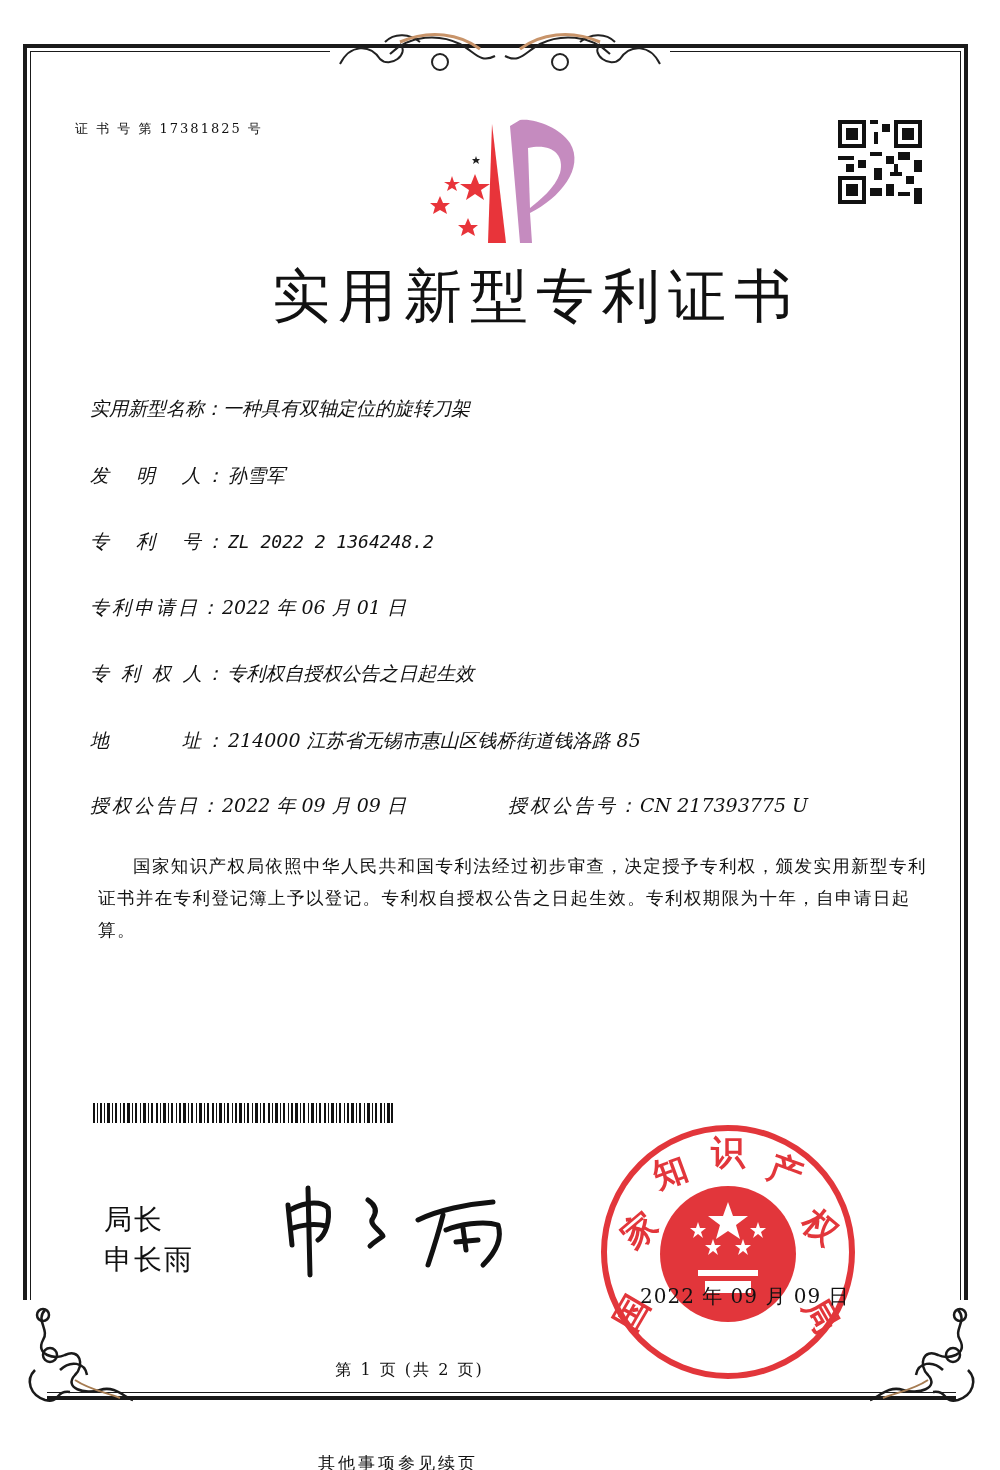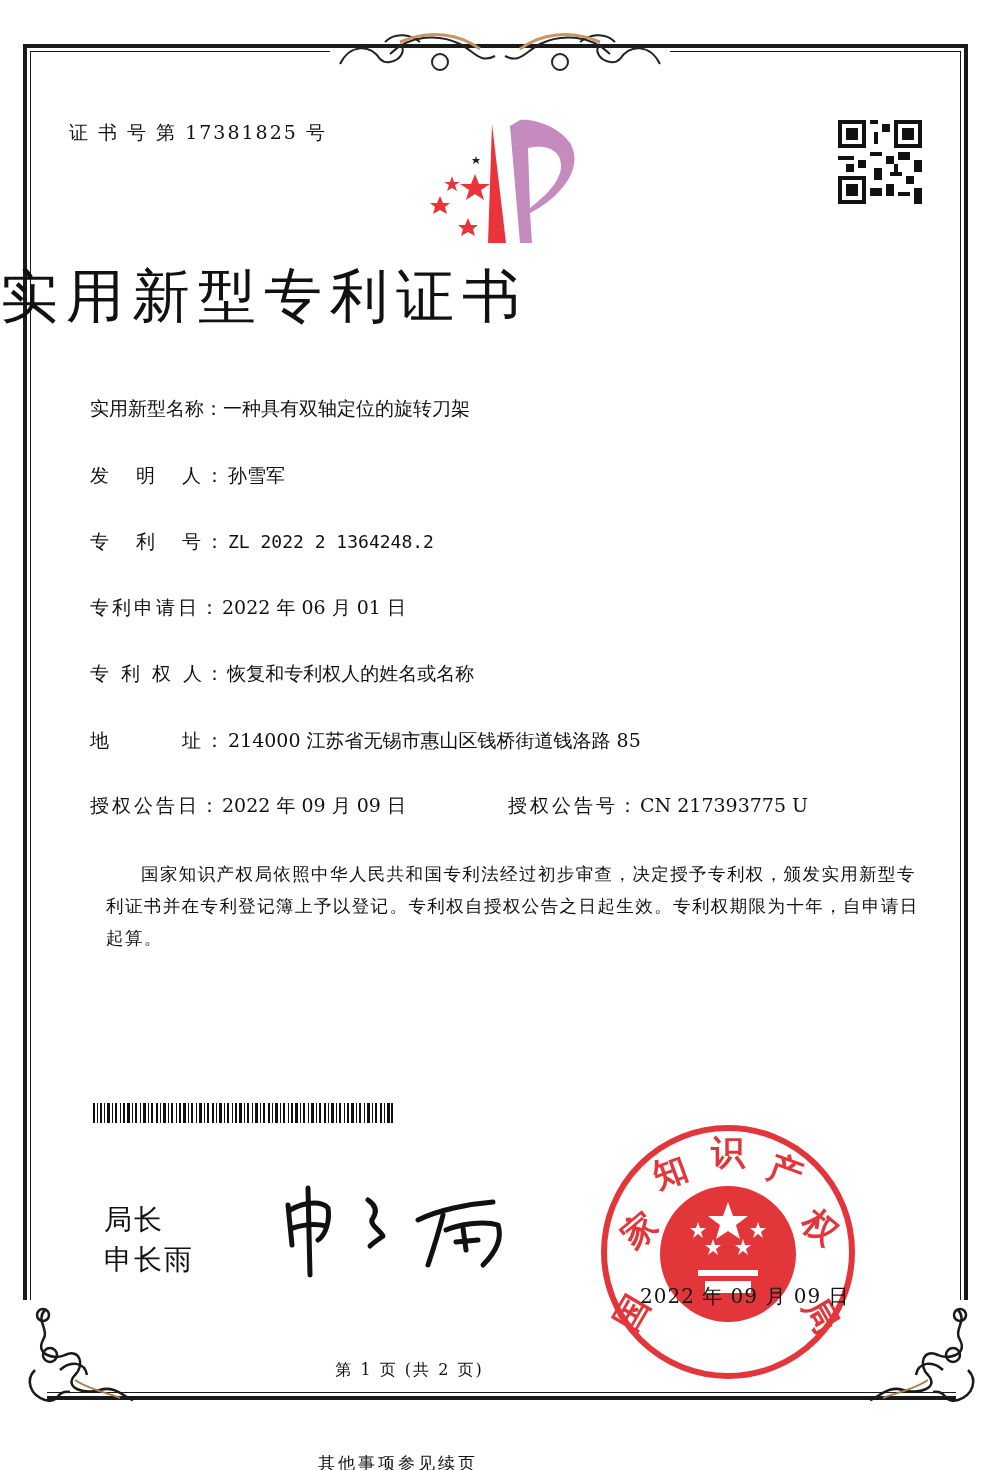--- a/index.html
+++ b/index.html
@@ -3,31 +3,31 @@
 <meta charset="utf-8">
 <style>
   html, body { margin:0; padding:0; background:#ffffff; }
   body { width:1000px; height:1470px; position:relative; overflow:hidden;
          font-family:"DejaVu Serif","Liberation Serif",serif; color:#111; }
   .frame-outer { position:absolute; left:23px; top:44px; width:945px; height:1356px;
                  border:4px solid #1a1a1a; box-sizing:border-box; }
   .frame-inner { position:absolute; left:30px; top:51px; width:931px; height:1342px;
                  border:1.5px solid #1a1a1a; box-sizing:border-box; }
   .ornament { position:absolute; }
-  .cert-no { position:absolute; left:69px; top:120px; font-size:19px; letter-spacing:2px; }
+  .cert-no { position:absolute; left:75px; top:120px; font-size:13px; letter-spacing:2px; }
   .logo { position:absolute; left:410px; top:118px; width:180px; height:130px; }
   .qr { position:absolute; left:838px; top:120px; width:84px; height:84px; }
-  .main-title { position:absolute; left:0; width:800px; top:258px; text-align:left;
+  .main-title { position:absolute; left:0; width:800px; top:258px; text-align:right;
                 font-size:58px; letter-spacing:8px; font-family:Liberation Mono, monospace; }
-  .field { position:absolute; left:90px; font-size:19px; white-space:nowrap; }
+  .field { position:absolute; left:90px; font-size:19px; white-space:nowrap;font-style:italic; }
   .field .lbl { display:inline-block; }
   .field .val { display:inline-block; }
   .para { position:absolute; left:90px; width:845px; font-size:17.5px; line-height:32px;
           letter-spacing:1.4px; }
-  .para p { margin:16px; text-indent:2em; }
+  .para p { margin:8px; text-indent:2em; }
   .barcode { position:absolute; left:93px; top:1103px; width:300px; height:20px; }
   .director { position:absolute; left:104px; top:1200px; font-size:28px; line-height:40px;
               font-family:Liberation Serif, serif; letter-spacing:2px; }
   .signature { position:absolute; left:278px; top:1180px; width:240px; height:100px; }
   .seal { position:absolute; left:598px; top:1122px; width:260px; height:260px; }
   .seal-date { position:absolute; left:640px; top:1283px; font-size:20px; color:#111;
                letter-spacing:1px; }
   .page-num { position:absolute; left:0; width:819px; top:1360px; text-align:center; font-size:16px;
               letter-spacing:2px; }
   .footer-note { position:absolute; left:0; width:796px; top:1428px; text-align:center; font-size:17px;
@@ -138,21 +138,21 @@
 <div class="field" style="top:463px">
   <span class="lbl" style="letter-spacing:4px">发　明　人：</span><span class="val">孙雪军</span>
 </div>
 <div class="field" style="top:529px">
   <span class="lbl" style="letter-spacing:4px">专　利　号：</span><span class="val" style="font-family:'DejaVu Sans Mono',monospace;font-size:18px">ZL 2022 2 1364248.2</span>
 </div>
 <div class="field" style="top:595px">
   <span class="lbl" style="letter-spacing:3px">专利申请日：</span><span class="val">2022 年 06 月 01 日</span>
 </div>
 <div class="field" style="top:661px">
-  <span class="lbl" style="letter-spacing:3px">专 利 权 人：</span><span class="val">恢复和专利权人的姓名或名称</span>
+  <span class="lbl" style="letter-spacing:3px">专 利 权 人：</span><span class="val">专利权自授权公告之日起生效</span>
 </div>
 <div class="field" style="top:728px">
   <span class="lbl" style="letter-spacing:4px">地　　　址：</span><span class="val">214000 江苏省无锡市惠山区钱桥街道钱洛路 85</span>
 </div>
 <div class="field" style="top:793px">
   <span class="lbl" style="letter-spacing:3px">授权公告日：</span><span class="val">2022 年 09 月 09 日</span>
 </div>
 <div class="field" style="top:793px;left:508px">
   <span class="lbl" style="letter-spacing:3px">授权公告号：</span><span class="val">CN 217393775 U</span>
 </div>

